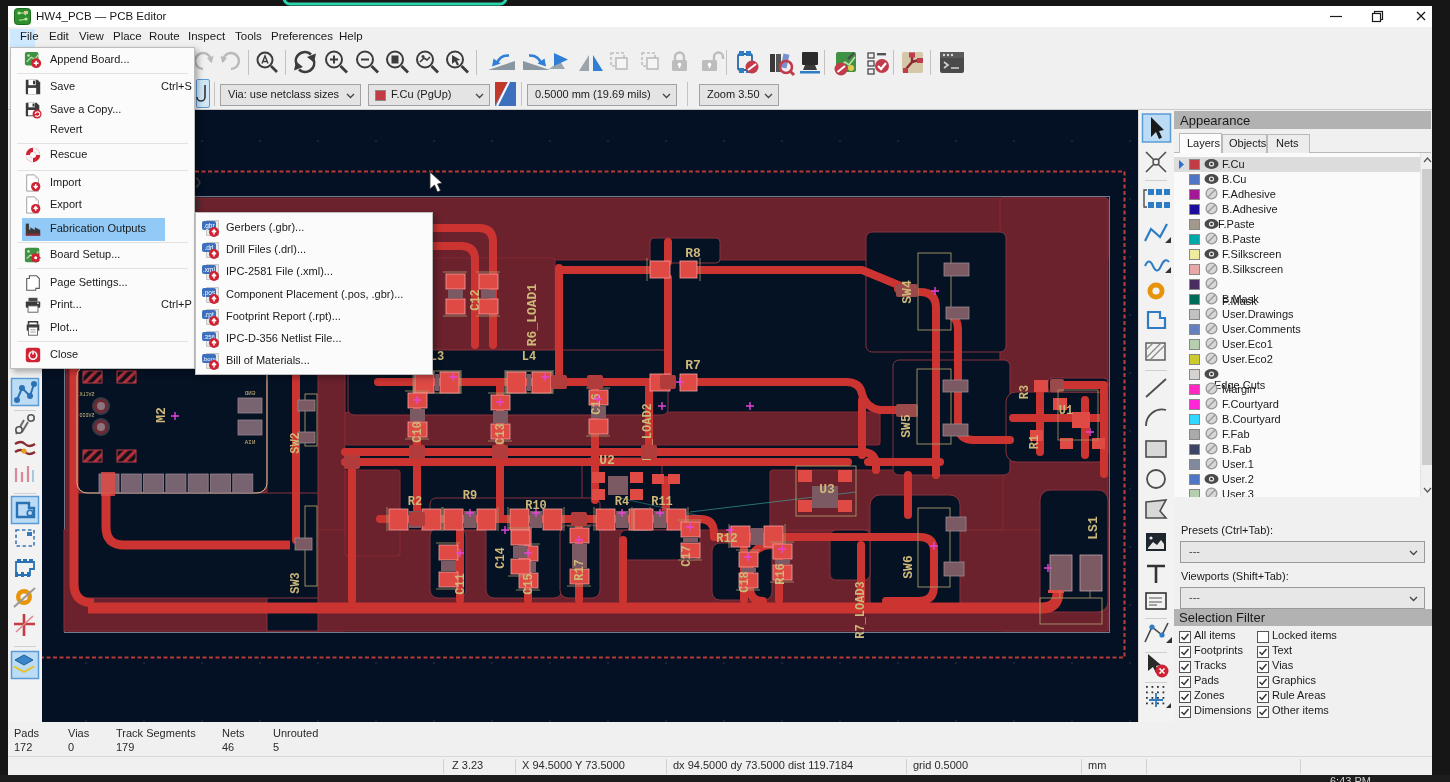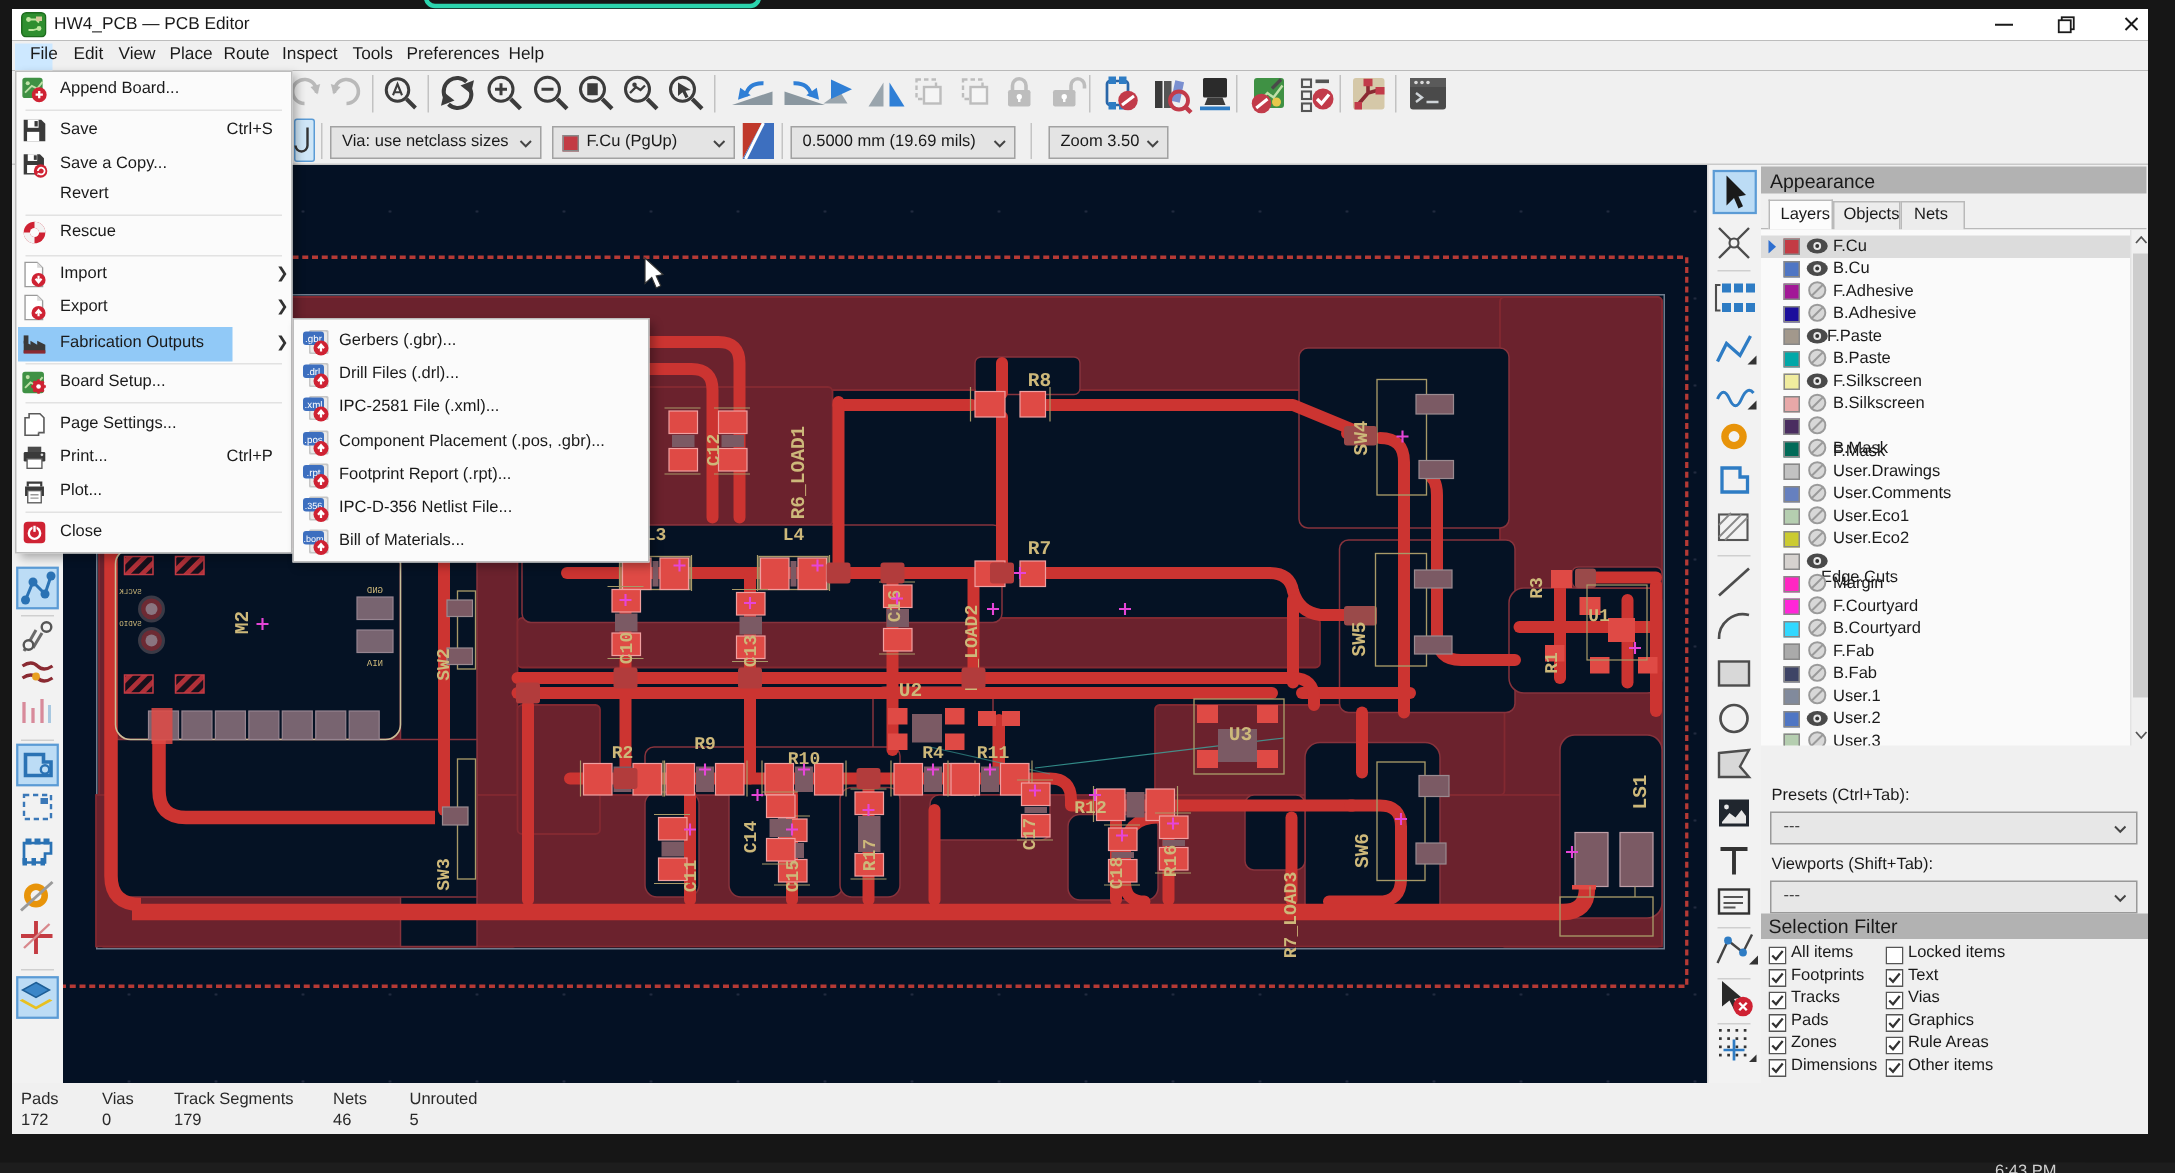--- a/index.html
+++ b/index.html
@@ -16,21 +16,21 @@
 .tsep{position:absolute;width:1px;background:#c4c4c4;}
 #canvas{position:absolute;left:42px;top:110px;width:1096px;height:612px;background:#041124;}
 #lefttb{position:absolute;left:8px;top:110px;width:34px;height:612px;background:#f2f2f2;}
 #righttb{position:absolute;left:1138px;top:110px;width:36px;height:612px;background:#f2f2f2;}
 #apanel{position:absolute;left:1174px;top:110px;width:258px;height:612px;background:#f0f0f0;font-size:11px;color:#1a1a1a;}
 #status1{position:absolute;left:8px;top:722px;width:1424px;height:34px;background:#f0f0f0;font-size:11px;color:#2a2a2a;}
 #status2{position:absolute;left:8px;top:756px;width:1424px;height:19px;background:#f0f0f0;border-top:1px solid #d8d8d8;font-size:11px;color:#2a2a2a;}
 .frame{position:absolute;background:#161616;z-index:50;}
 #filemenu{position:absolute;left:10px;top:47px;width:185px;height:322px;background:#fbfbfb;border:1px solid #bdbdbd;box-shadow:3px 3px 6px rgba(0,0,0,.3);z-index:30;font-size:11px;color:#1a1a1a;}
 #submenu{position:absolute;left:195px;top:212px;width:238px;height:163px;background:#fbfbfb;border:1px solid #bdbdbd;box-shadow:3px 3px 6px rgba(0,0,0,.3);z-index:31;font-size:11px;color:#1a1a1a;}
-.mitem{position:absolute;left:1px;width:143px;height:23px;padding-left:32px;}
+.mitem{position:absolute;left:11px;width:143px;height:23px;padding-left:32px;}
 .mitem .txt{position:absolute;left:28px;top:4px;white-space:nowrap;}
 .mitem .sc{position:absolute;left:139px;top:4px;}
 .mitem .arr{position:absolute;left:172px;top:4px;font-size:10px;color:#333;}
 .msep{position:absolute;left:6px;width:171px;height:1px;background:#e2e2e2;}
 .smitem{position:absolute;left:1px;width:234px;height:22px;}
 .smitem .txt{position:absolute;left:29px;top:4px;white-space:nowrap;}
 .micon{position:absolute;left:2px;top:2px;width:18px;height:18px;}
 .smicon{position:absolute;left:4px;top:1px;width:22px;height:20px;}
 </style>
 </head>
@@ -999,20 +999,34 @@
       <span style="position:absolute;left:6px;top:19px;">172</span>
     <span style="position:absolute;left:60px;top:5px;">Vias</span>
       <span style="position:absolute;left:60px;top:19px;">0</span>
     <span style="position:absolute;left:108px;top:5px;">Track Segments</span>
       <span style="position:absolute;left:108px;top:19px;">179</span>
     <span style="position:absolute;left:214px;top:5px;">Nets</span>
       <span style="position:absolute;left:214px;top:19px;">46</span>
     <span style="position:absolute;left:265px;top:5px;">Unrouted</span>
       <span style="position:absolute;left:265px;top:19px;">5</span>
   </div>
+  <div id="status2">
+    <div style="position:absolute;left:435px;top:2px;width:1px;height:15px;background:#d0d0d0;"></div>
+    <span style="position:absolute;left:444px;top:2px;">Z 3.23</span>
+    <div style="position:absolute;left:507px;top:2px;width:1px;height:15px;background:#d0d0d0;"></div>
+    <span style="position:absolute;left:514px;top:2px;">X 94.5000  Y 73.5000</span>
+    <div style="position:absolute;left:658px;top:2px;width:1px;height:15px;background:#d0d0d0;"></div>
+    <span style="position:absolute;left:665px;top:2px;">dx 94.5000  dy 73.5000  dist 119.7184</span>
+    <div style="position:absolute;left:898px;top:2px;width:1px;height:15px;background:#d0d0d0;"></div>
+    <span style="position:absolute;left:905px;top:2px;">grid 0.5000</span>
+    <div style="position:absolute;left:1073px;top:2px;width:1px;height:15px;background:#d0d0d0;"></div>
+    <span style="position:absolute;left:1080px;top:2px;">mm</span>
+    <div style="position:absolute;left:1138px;top:2px;width:1px;height:15px;background:#d0d0d0;"></div>
+    <div style="position:absolute;left:1292px;top:2px;width:1px;height:15px;background:#d0d0d0;"></div>
+  </div>
   <div id="filemenu">
     <div class="mitem" style="top:1px;">
         <div class="txt">Append Board...</div>
       <svg class="micon" viewBox="0 0 20 20">
           <rect x="1" y="1" width="15" height="15" rx="2" fill="#3f9144"></rect>
           <path d="M3 12 l5 -5 l4 2 l4 -5" stroke="#bfe0a8" stroke-width="1.4" fill="none"></path>
           <circle cx="5" cy="5" r="1.5" fill="#bfe0a8"></circle>
           <circle cx="13.5" cy="13.5" r="5.5" fill="#cf2233"></circle>
           <path d="M13.5 10.8 v5.4 M10.8 13.5 h5.4" stroke="#fff" stroke-width="1.7"></path>
         </svg>

